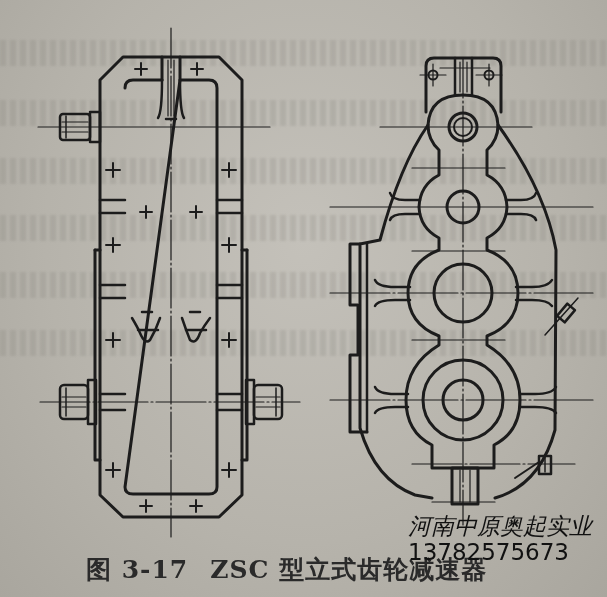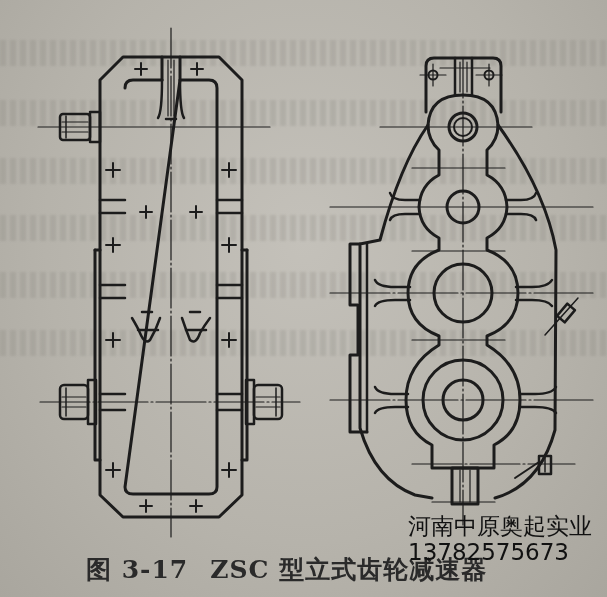--- a/index.html
+++ b/index.html
@@ -26,21 +26,21 @@
       font-family: "DejaVu Serif", serif;
       font-size: 25px; font-weight: bold; color: #2a2a2a;
       letter-spacing: 1px; white-space: nowrap;
     }
     .caption .num { margin-right: 22px; }
     .watermark {
       position: absolute; left: 408px; top: 512px;
       font-family: "DejaVu Sans", sans-serif;
       color: #111; white-space: nowrap;
     }
-    .watermark .company { font-size: 23px; line-height: 28px; display: block; }
+    .watermark .company { font-size: 23px; line-height: 28px; display: block; font-style: italic; }
     .watermark .phone { font-size: 23px; line-height: 24px; display: block; letter-spacing: 0px; }
   </style>
 </head>
 <body>
 
 <div class="page">
   <div class="bleed" style="top:40px"></div>
   <div class="bleed" style="top:100px"></div>
   <div class="bleed" style="top:158px"></div>
   <div class="bleed" style="top:215px"></div>

